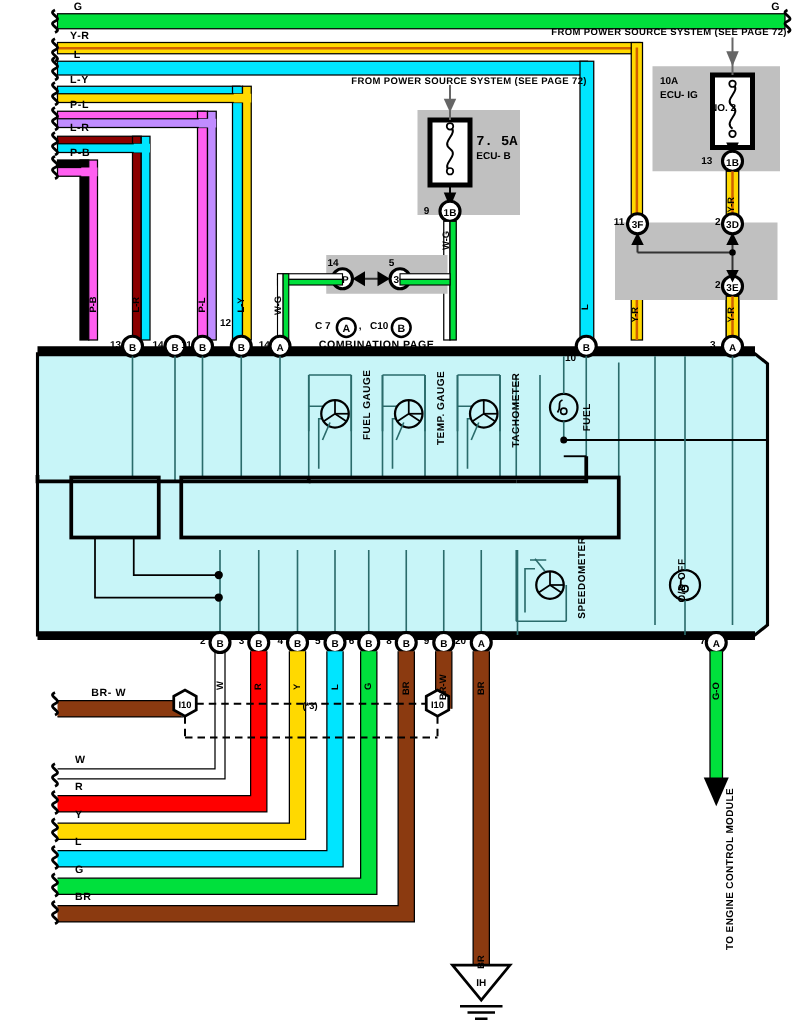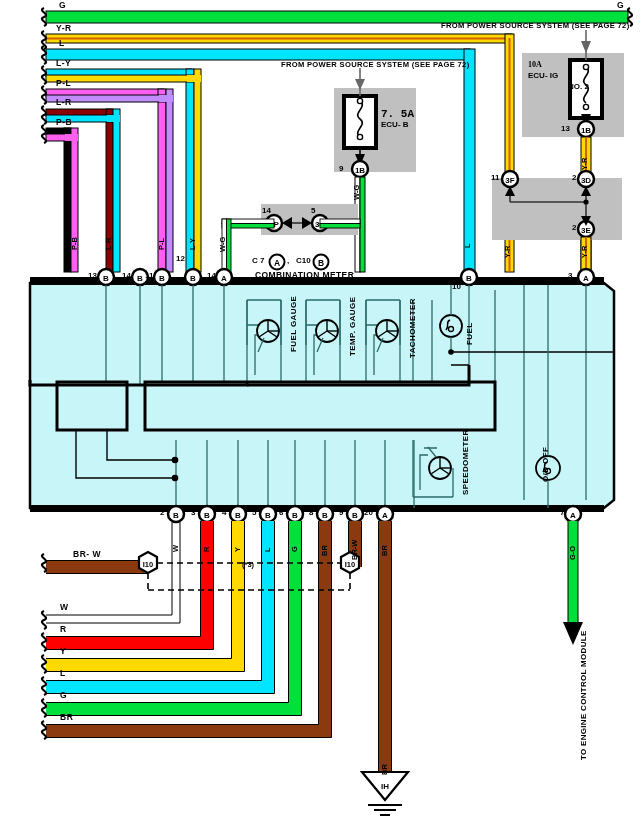--- a/index.html
+++ b/index.html
@@ -423,37 +423,37 @@
 <div class="lbl" style="left:56px;top:78px;font-size:8.5px;letter-spacing:.5px;">P-L</div>
 <div class="lbl" style="left:56px;top:97px;font-size:8.5px;letter-spacing:.5px;">L-R</div>
 <div class="lbl" style="left:56px;top:117px;font-size:8.5px;letter-spacing:.5px;">P-B</div>
 <div class="lbl" style="left:617px;top:0px;font-size:8.5px;">G</div>
 
 <div class="lbl" style="left:441px;top:21px;font-size:7.6px;letter-spacing:.3px;">FROM POWER SOURCE SYSTEM (SEE PAGE 72)</div>
 <div class="lbl" style="left:281px;top:60px;font-size:7.6px;letter-spacing:.3px;">FROM POWER SOURCE SYSTEM (SEE PAGE 72)</div>
 
 <div class="lbl" style="left:381px;top:108px;font-size:11px;font-family:Liberation Mono, monospace;">7. 5A</div>
 <div class="lbl" style="left:381px;top:120px;font-size:8px;">ECU- B</div>
-<div class="lbl" style="left:528px;top:60px;font-size:8px;font-family:Liberation Serif, serif;">10A</div>
+<div class="lbl" style="left:528px;top:60px;font-size:8px;">10A</div>
 <div class="lbl" style="left:528px;top:71px;font-size:8px;">ECU- IG</div>
 <div class="lbl" style="left:528px;top:82px;font-size:8px;margin-left:40px;">NO. 2</div>
 
 <div class="lbl" style="left:339px;top:164px;font-size:8px;">9</div>
 <div class="lbl" style="left:561px;top:124px;font-size:8px;">13</div>
 
 <div class="lbl" style="left:262px;top:206px;font-size:8px;">14</div>
 <div class="lbl" style="left:311px;top:206px;font-size:8px;">5</div>
 <div class="lbl" style="left:491px;top:173px;font-size:8px;">11</div>
 <div class="lbl" style="left:572px;top:173px;font-size:8px;">2</div>
 <div class="lbl" style="left:572px;top:223px;font-size:8px;">2</div>
 
 <div class="lbl" style="left:252px;top:256px;font-size:8px;">C 7</div>
 <div class="lbl" style="left:287px;top:256px;font-size:8px;">,</div>
 <div class="lbl" style="left:296px;top:256px;font-size:8px;">C10</div>
-<div class="lbl" style="left:255px;top:270px;font-size:8.5px;letter-spacing:.4px;">COMBINATION METER</div>
+<div class="lbl" style="left:255px;top:270px;font-size:8.5px;letter-spacing:.4px;">COMBINATION PAGE</div>
 
 <div class="lbl vert" style="left:70px;top:250px;font-size:7.5px;transform:rotate(-90deg);">P-B</div>
 <div class="lbl vert" style="left:104px;top:250px;font-size:7.5px;transform:rotate(-90deg);">L-R</div>
 <div class="lbl vert" style="left:157px;top:250px;font-size:7.5px;transform:rotate(-90deg);">P-L</div>
 <div class="lbl vert" style="left:188px;top:250px;font-size:7.5px;transform:rotate(-90deg);">L-Y</div>
 <div class="lbl vert" style="left:218px;top:252px;font-size:7.5px;transform:rotate(-90deg);">W-G</div>
 <div class="lbl vert" style="left:463px;top:248px;font-size:7.5px;transform:rotate(-90deg);">L</div>
 <div class="lbl vert" style="left:580px;top:258px;font-size:7.5px;transform:rotate(-90deg);">Y-R</div>
 <div class="lbl vert" style="left:352px;top:200px;font-size:7.5px;transform:rotate(-90deg);">W-G</div>
 <div class="lbl vert" style="left:503px;top:258px;font-size:7.5px;transform:rotate(-90deg);">Y-R</div>

